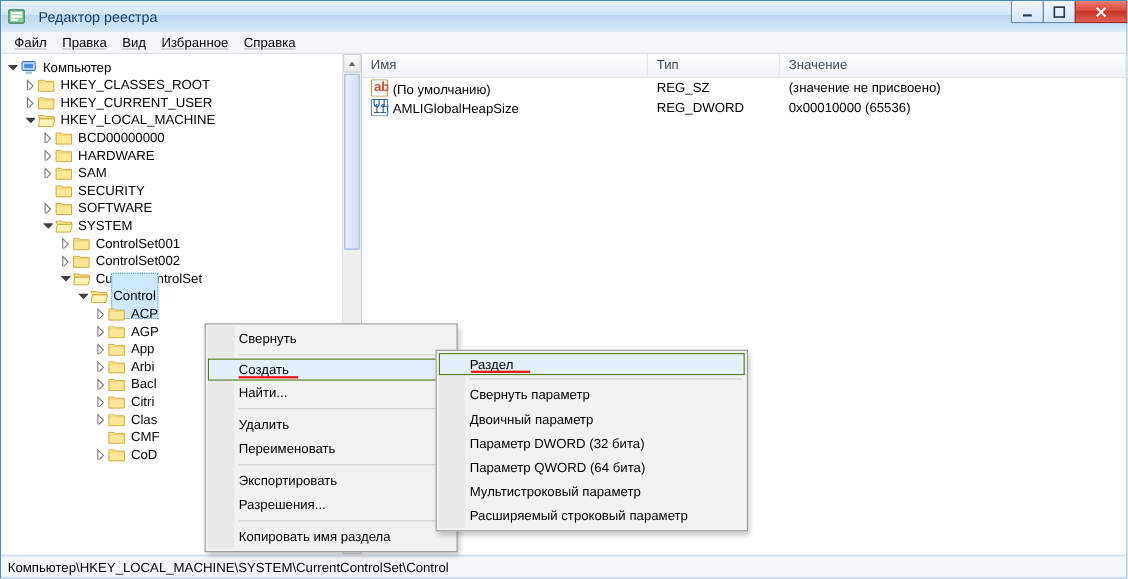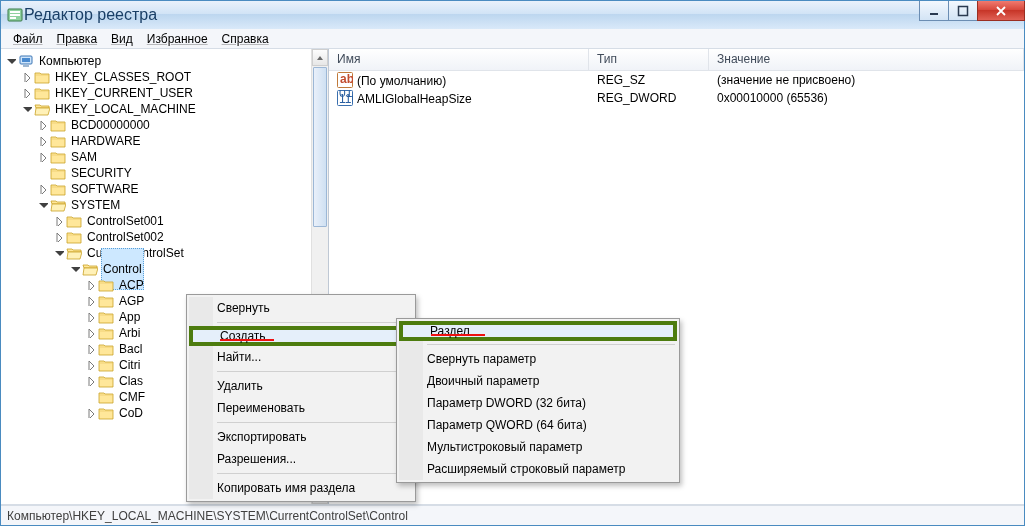--- a/index.html
+++ b/index.html
@@ -1,21 +1,21 @@
 <!DOCTYPE html>
 <html><head>
 <meta charset="utf-8">
 <style>
 * { box-sizing: border-box; margin: 0; padding: 0; font-family: "Segoe UI", Tahoma, sans-serif; font-size: 12px; }
 html, body { width: 1025px; height: 526px; overflow: hidden; background: #fff; }
 
 
 .window { width: 1025px; height: 526px; border: 1px solid #4a8bc0; display: flex; flex-direction: column; background: #fff; }
 .titlebar { height: 28px; background: linear-gradient(to bottom, #e9f1fb 0%, #d2e4f6 45%, #bcd6ef 46%, #d9e9f9 100%); display: flex; align-items: center; padding-left: 6px; position: relative; }
-.titlebar .title { color: #1a3f66; font-size: 16px; margin-left: 1px; }
+.titlebar .title { color: #1a3f66; font-size: 13px; margin-left: 12px; }
 .titlebar .app-icon svg { width: 16px; height: 16px; display: block; }
 .win-buttons { position: absolute; right: 0; top: 0; display: flex; }
 .win-btn { width: 30px; height: 20px; display: flex; align-items: center; justify-content: center; border: 1px solid #6b8db3; border-top: none; margin-right: -1px; background: linear-gradient(to bottom, #f3f8fe, #d3e4f5); }
 .win-btn.close { width: 48px; background: linear-gradient(to bottom, #f07a6f 0%, #d84a3e 45%, #c53225 46%, #e06054 100%); border-color: #9a2e22; }
 .win-btn svg { display: block; }
 
 
 .menubar { height: 20px; background: #f4f6fa; display: flex; align-items: center; padding: 0 6px; gap: 2px; border-bottom: 1px solid #d6dde6; }
 .menubar span { padding: 2px 6px; text-decoration: underline; text-decoration-color: rgba(0,0,0,0.25); cursor: default; }
 
@@ -44,26 +44,26 @@
 .col-name { width: 260px; }
 .col-type { width: 120px; }
 .col-val { flex: 1; }
 .list-body { flex: 1; }
 .list-row { display: flex; height: 18px; align-items: center; }
 .list-row .cell { padding: 0 8px; overflow: hidden; text-overflow: ellipsis; white-space: nowrap; }
 .val-icon { width: 16px; height: 16px; display: inline-block; margin-right: 4px; vertical-align: -3px; }
 .val-icon svg { display: block; width: 16px; height: 16px; }
 
 
-.statusbar { height: 20px; background: #f4f6fa; display: flex; align-items: center; padding: 0 6px; color: #404040; border-top: 1px solid #d6dde6; }
+.statusbar { height: 20px; background: #f4f6fa; display: flex; align-items: center; padding: 0 6px; color: #000000; border-top: 1px solid #d6dde6; }
 
 
 .context-menu { position: absolute; background: #f2f2f2; border: 1px solid #9a9a9a; box-shadow: 2px 3px 5px rgba(0,0,0,0.25); padding: 2px; z-index: 100; }
 .context-menu .mi { height: 22px; display: flex; align-items: center; padding: 0 24px 0 28px; position: relative; white-space: nowrap; cursor: default; }
-.context-menu .mi.hover { background: #e5effa; border: 4px solid #4d7c0f; padding: 0 40px 0 27px; height: 20px; }
+.context-menu .mi.hover { background: #e5effa; border: 1px solid #4d7c0f; padding: 0 40px 0 27px; height: 20px; }
 .context-menu .sep { height: 1px; margin: 3px 2px 3px 28px; background: #d0d0d0; }
 .context-menu .gutter { position: absolute; left: 2px; top: 2px; bottom: 2px; width: 24px; background: #e9e9e9; }
 .context-menu .mi, .context-menu .sep { z-index: 1; }
 .context-menu .arrow { position: absolute; right: 6px; top: 50%; transform: translateY(-50%); }
 .context-menu .arrow svg { display: block; }
 .underline-red { position: absolute; left: 28px; right: 24px; bottom: 1px; height: 2px; background: #e11; }
 .underline-red.sub { left: 28px; width: 54px; right: auto; }
 
 
 .tree-scroll { position:absolute; top:0; right:0; bottom:0; width:17px; background:#f0f0f0; border-left:1px solid #e0e0e0; }

